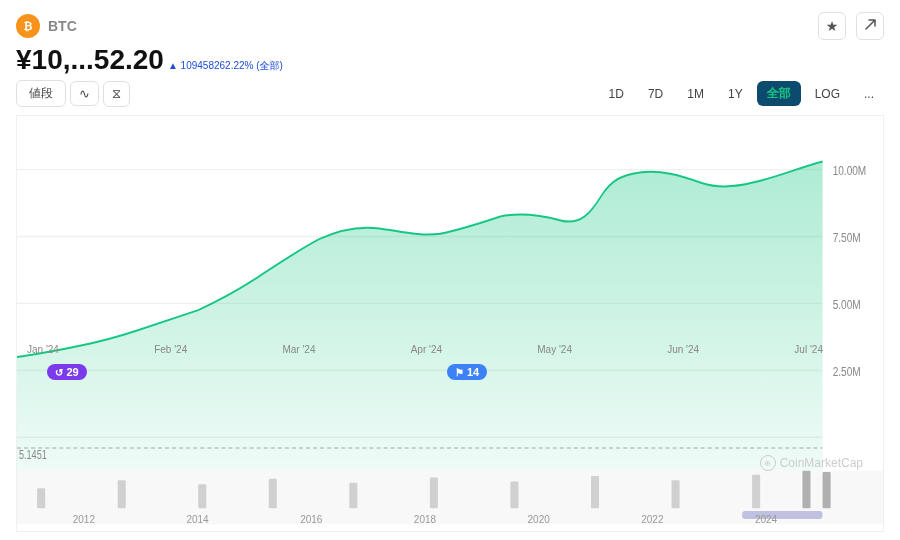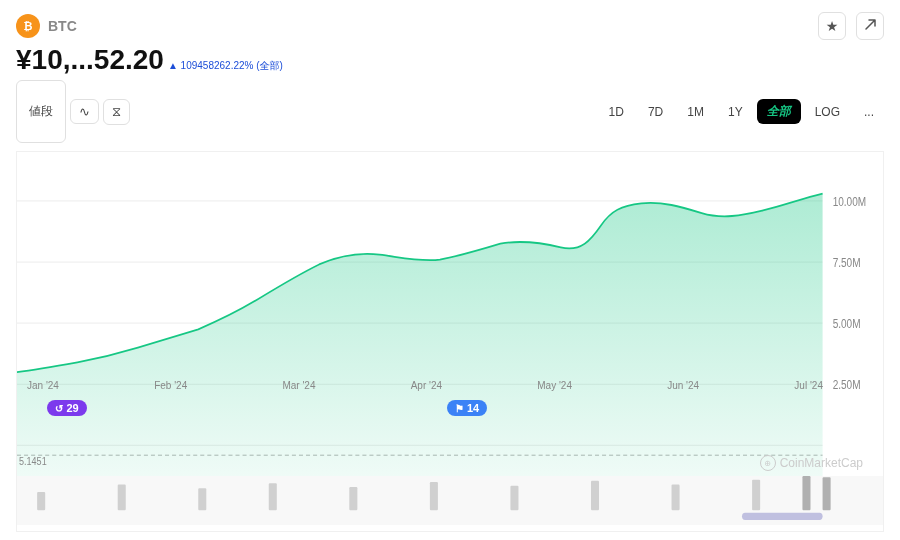--- a/index.html
+++ b/index.html
@@ -90,21 +90,21 @@
       align-items: center;
       justify-content: space-between;
       margin-bottom: 8px;
     }
     .toolbar-left {
       display: flex;
       gap: 4px;
       align-items: center;
     }
     .tab-btn {
-      padding: 22px 12px;
+      padding: 4px 12px;
       border: 1px solid #e0e0e0;
       border-radius: 6px;
       background: #fff;
       cursor: pointer;
       font-size: 12px;
       color: #444;
     }
     .tab-btn.active {
       background: #f5f5f5;
       font-weight: 600;
@@ -127,24 +127,23 @@
     .range-btn {
       padding: 4px 10px;
       border-radius: 6px;
       background: #fff;
       border: none;
       cursor: pointer;
       font-size: 12px;
       color: #444;
     }
     .range-btn.active {
-      background: #000000;
+      background: #0c4a6e;
       color: #16c784;
       font-weight: 600;
-      font-style: italic;
     }
     .chart-area {
       flex: 1;
       position: relative;
       background: #fff;
       border: 1px solid #f0f0f0;
       border-radius: 0;
       overflow: hidden;
     }
     .chart-svg {
@@ -307,20 +306,29 @@
       <span>Jan '24</span>
       <span>Feb '24</span>
       <span>Mar '24</span>
       <span>Apr '24</span>
       <span>May '24</span>
       <span>Jun '24</span>
       <span>Jul '24</span>
     </div>
 
     
+    <div style="position:absolute; bottom: 6px; left: 0; right: 50px; display: flex; justify-content: space-around; padding: 0 10px; font-size: 10px; color: #999;">
+      <span>2012</span>
+      <span>2014</span>
+      <span>2016</span>
+      <span>2018</span>
+      <span>2020</span>
+      <span>2022</span>
+      <span>2024</span>
+    </div>
 
     
     <div style="position:absolute; top:248px; left: 30px; background: #7c3aed; color: white; border-radius: 12px; padding: 2px 8px; font-size: 11px; font-weight: 600; display: flex; align-items: center; gap: 3px;">
       <span style="font-size: 10px;">↺</span>
       <span>29</span>
     </div>
 
     
     <div style="position:absolute; top:248px; left: 430px; background: #3b82f6; color: white; border-radius: 12px; padding: 2px 8px; font-size: 11px; font-weight: 600; display: flex; align-items: center; gap: 3px;">
       <span style="font-size: 10px;">⚑</span>

